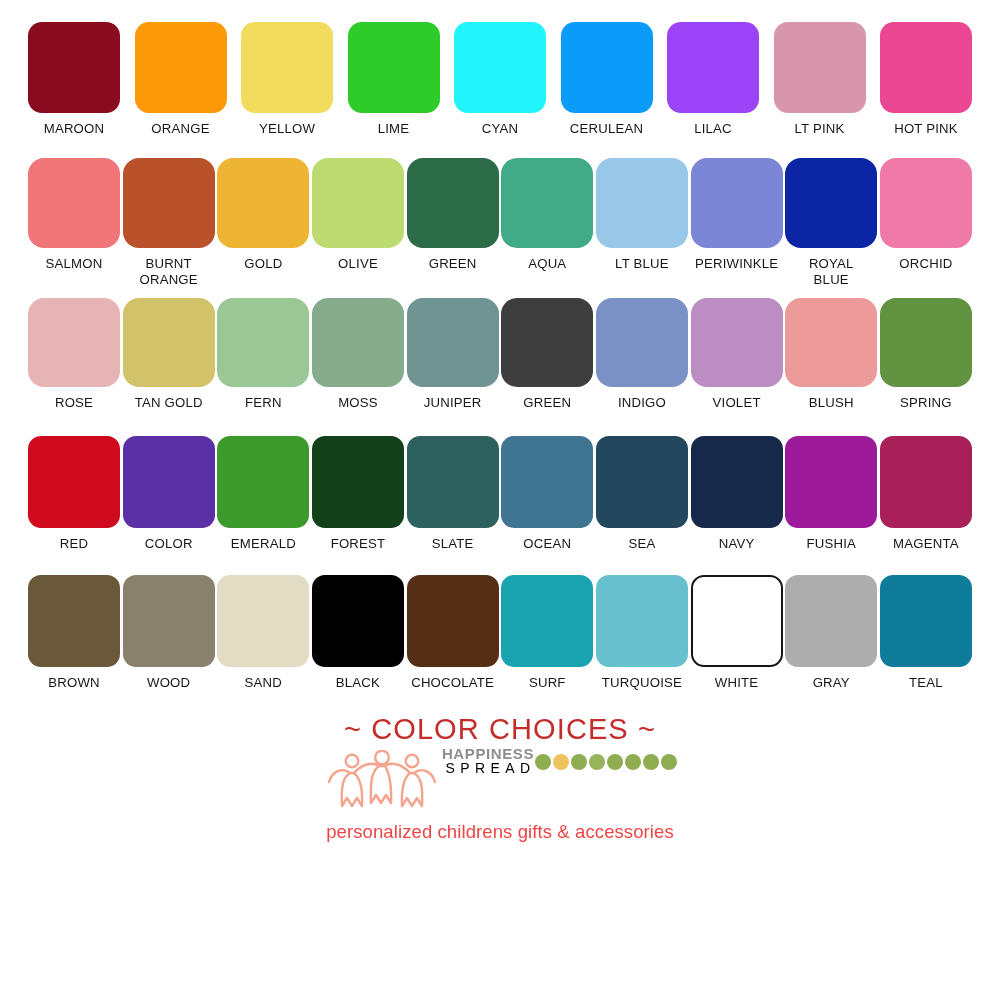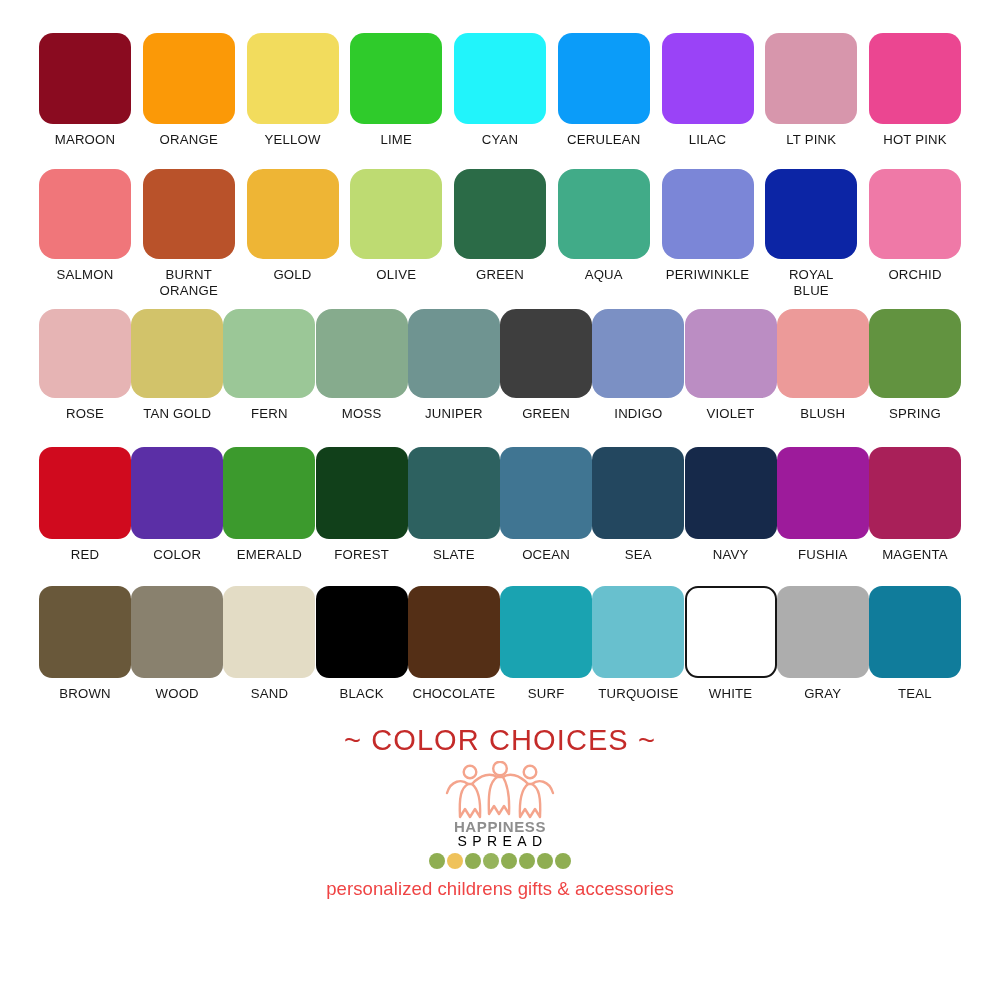--- a/index.html
+++ b/index.html
@@ -7,21 +7,21 @@
   body{
     width:1000px;height:1000px;
     background:#ffffff;
     font-family:"Liberation Sans","DejaVu Sans",sans-serif;
     overflow:hidden;
   }
   .sheet{
     position:relative;
     width:1000px;height:1000px;
     box-sizing:border-box;
-    padding:17px;
+    padding:6px;
   }
   
   .grid{
     padding:16px 22px 0 22px;
   }
   .row{
     display:flex;
     align-items:flex-start;
     justify-content:space-between;
   }
@@ -74,22 +74,21 @@
     font-weight:400;
     letter-spacing:1.1px;
     color:#c42b29;
     font-family:"Liberation Sans","DejaVu Sans",sans-serif;
     margin:0;
     white-space:pre;
   }
   .logo-block{
     margin-top:4px;
     display:flex;
-    flex-direction:column;
-    align-items:center;
+    flex-direction:row;
   }
   .logo-mark{
     display:block;
   }
   .wordmark{
     margin-top:-4px;
     display:flex;
     flex-direction:column;
     align-items:center;
     line-height:1.02;
@@ -189,20 +188,24 @@
         </div>
       <div class="cell">
           <div class="chip" style="background-color: rgb(43, 107, 71);"></div>
           <div class="chip-label">GREEN</div>
         </div>
       <div class="cell">
           <div class="chip" style="background-color: rgb(65, 171, 136);"></div>
           <div class="chip-label">AQUA</div>
         </div>
       <div class="cell">
+          <div class="chip" style="background-color: rgb(153, 199, 232);"></div>
+          <div class="chip-label">LT BLUE</div>
+        </div>
+      <div class="cell">
           <div class="chip" style="background-color: rgb(123, 134, 215);"></div>
           <div class="chip-label">PERIWINKLE</div>
         </div>
       <div class="cell">
           <div class="chip" style="background-color: rgb(12, 37, 165);"></div>
           <div class="chip-label">ROYAL
 BLUE</div>
         </div>
       <div class="cell">
           <div class="chip" style="background-color: rgb(239, 121, 167);"></div>

